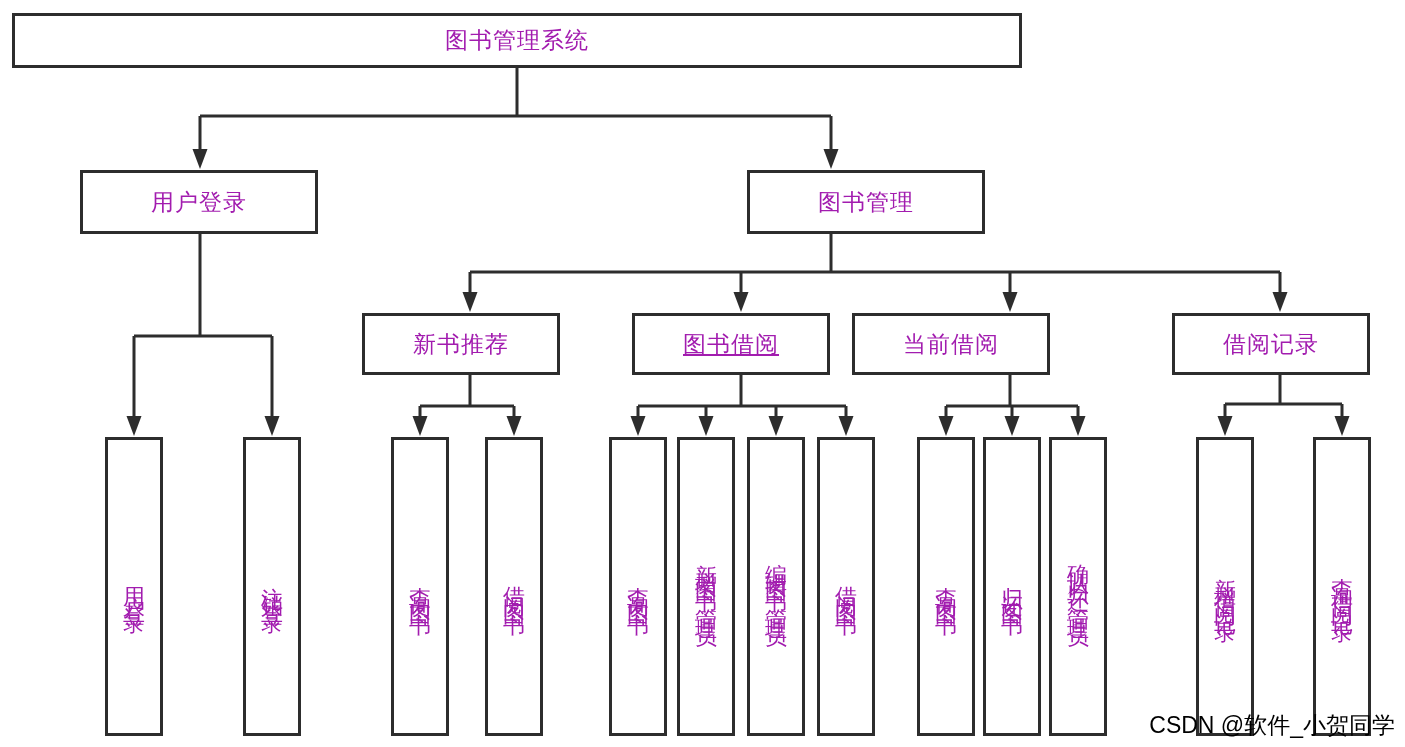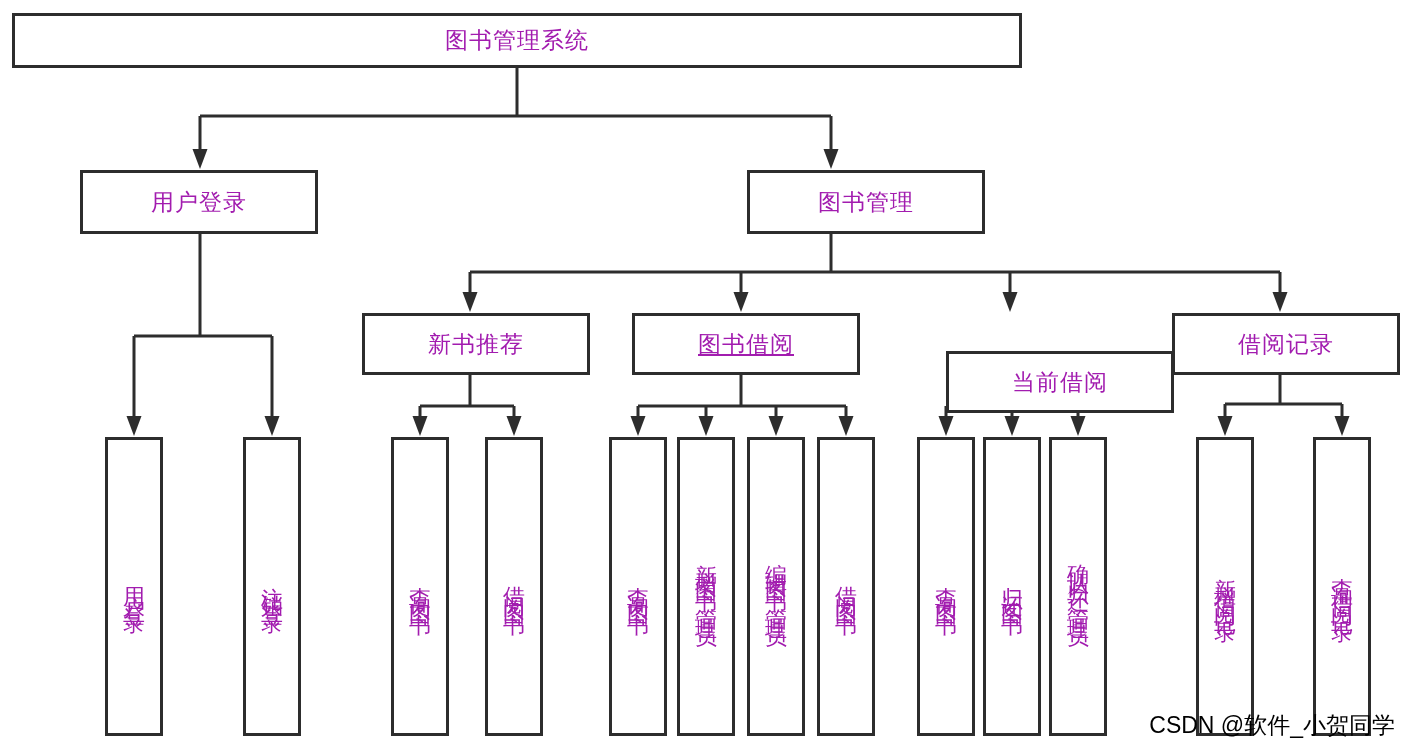--- a/index.html
+++ b/index.html
@@ -31,34 +31,34 @@
     align-items: center;
     justify-content: center;
     font-size: 23px;
     line-height: 1;
     letter-spacing: 1px;
     z-index: 1;
     white-space: nowrap;
   }
   .box.root   { left: 12px;  top: 13px;  width: 1010px; height: 55px; }
   .box.lvl2   { top: 170px; height: 64px; width: 238px; }
-  .box.lvl3   { top: 313px; height: 62px; width: 228px; }
+  .box.lvl3   { top: 313px; height: 62px; width: 198px; }
   .box.leaf   { top: 437px; height: 299px; width: 58px; }
   .box.leaf span {
     writing-mode: vertical-rl;
     letter-spacing: 9px;
     line-height: 1;
     font-size: 22px;
     white-space: nowrap;
   }
   .b-user-login      { left: 80px;  }
   .b-book-management { left: 712px; margin-left: 35px; }
   .g-new-book   { left: 362px; }
   .g-borrow     { left: 632px; text-decoration: underline; }
-  .g-current    { left: 946px; margin-top: 38px;  }
+  .g-current    { left: 852px;  }
   .g-records    { left: 1172px; width: 216px; }
   .l-0  { left: 105px;  }
   .l-1  { left: 243px;  }
   .l-2  { left: 391px;  }
   .l-3  { left: 485px;  }
   .l-4  { left: 609px;  }
   .l-5  { left: 677px;  }
   .l-6  { left: 747px;  }
   .l-7  { left: 817px;  }
   .l-8  { left: 917px;  }

